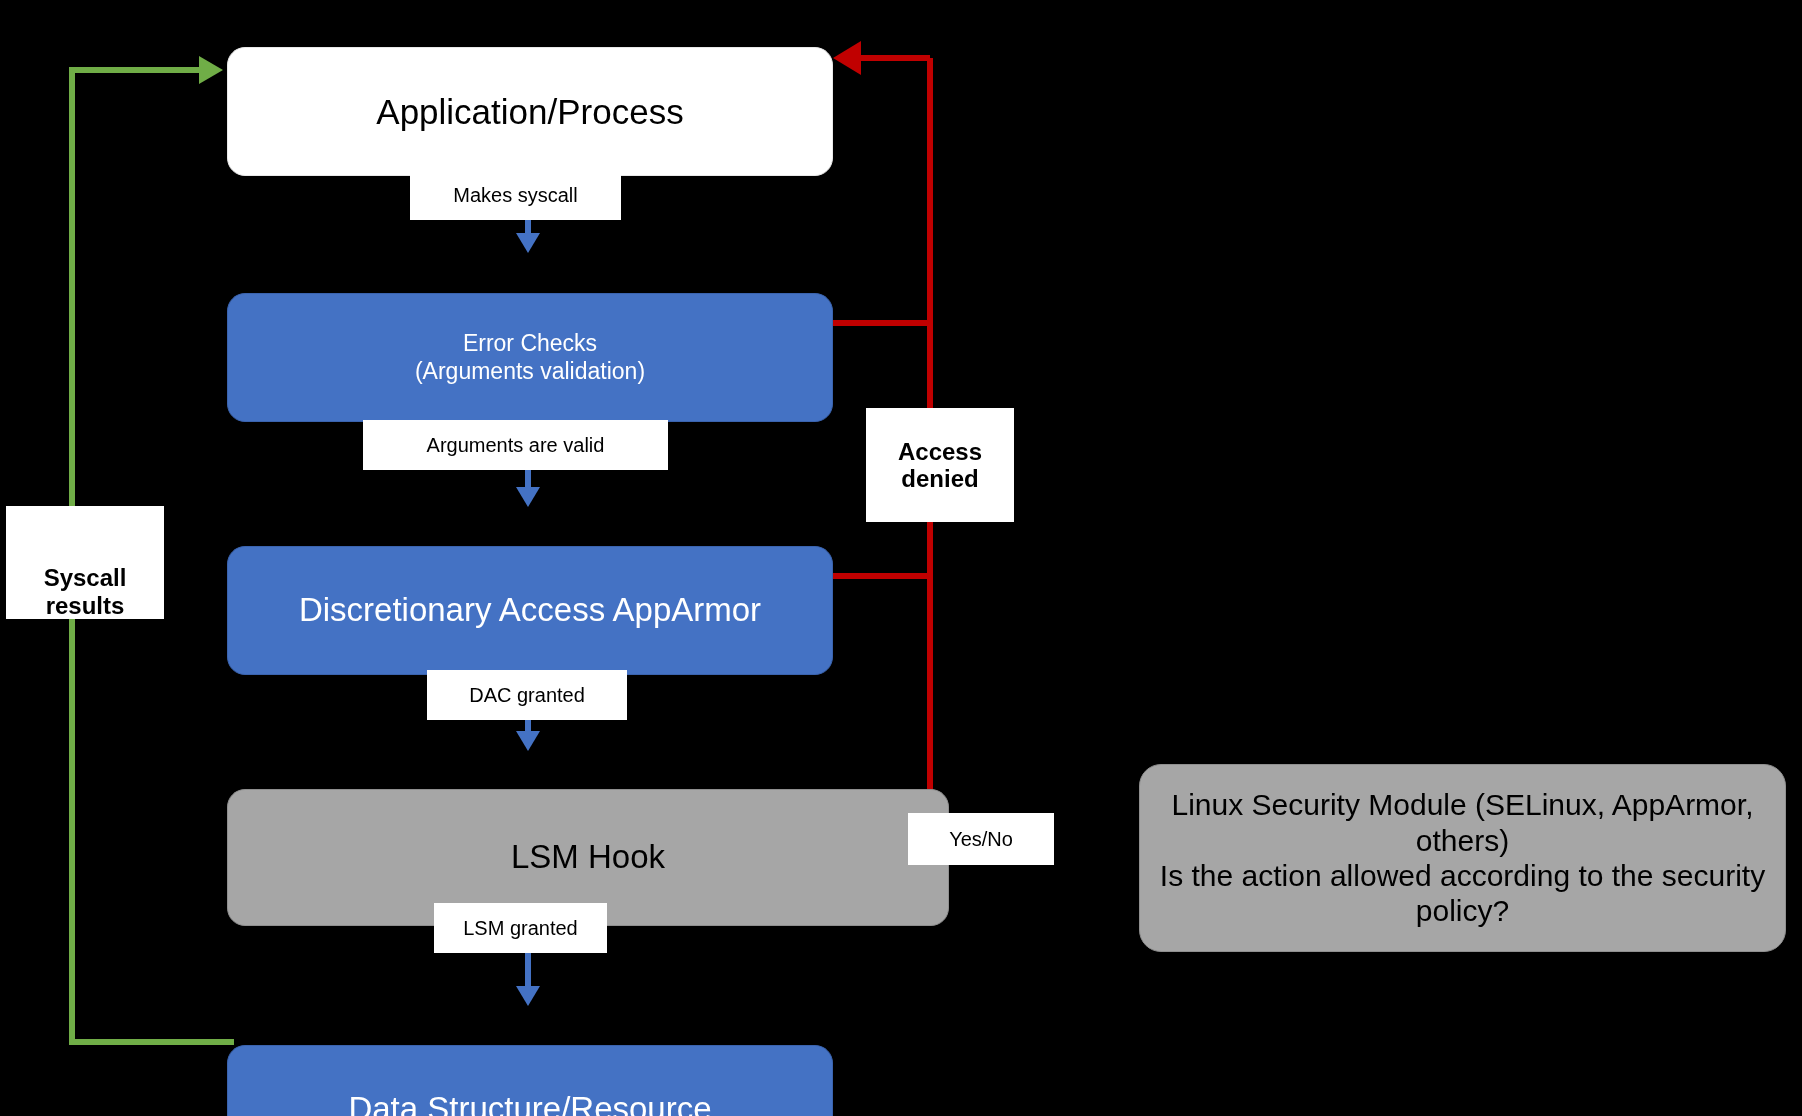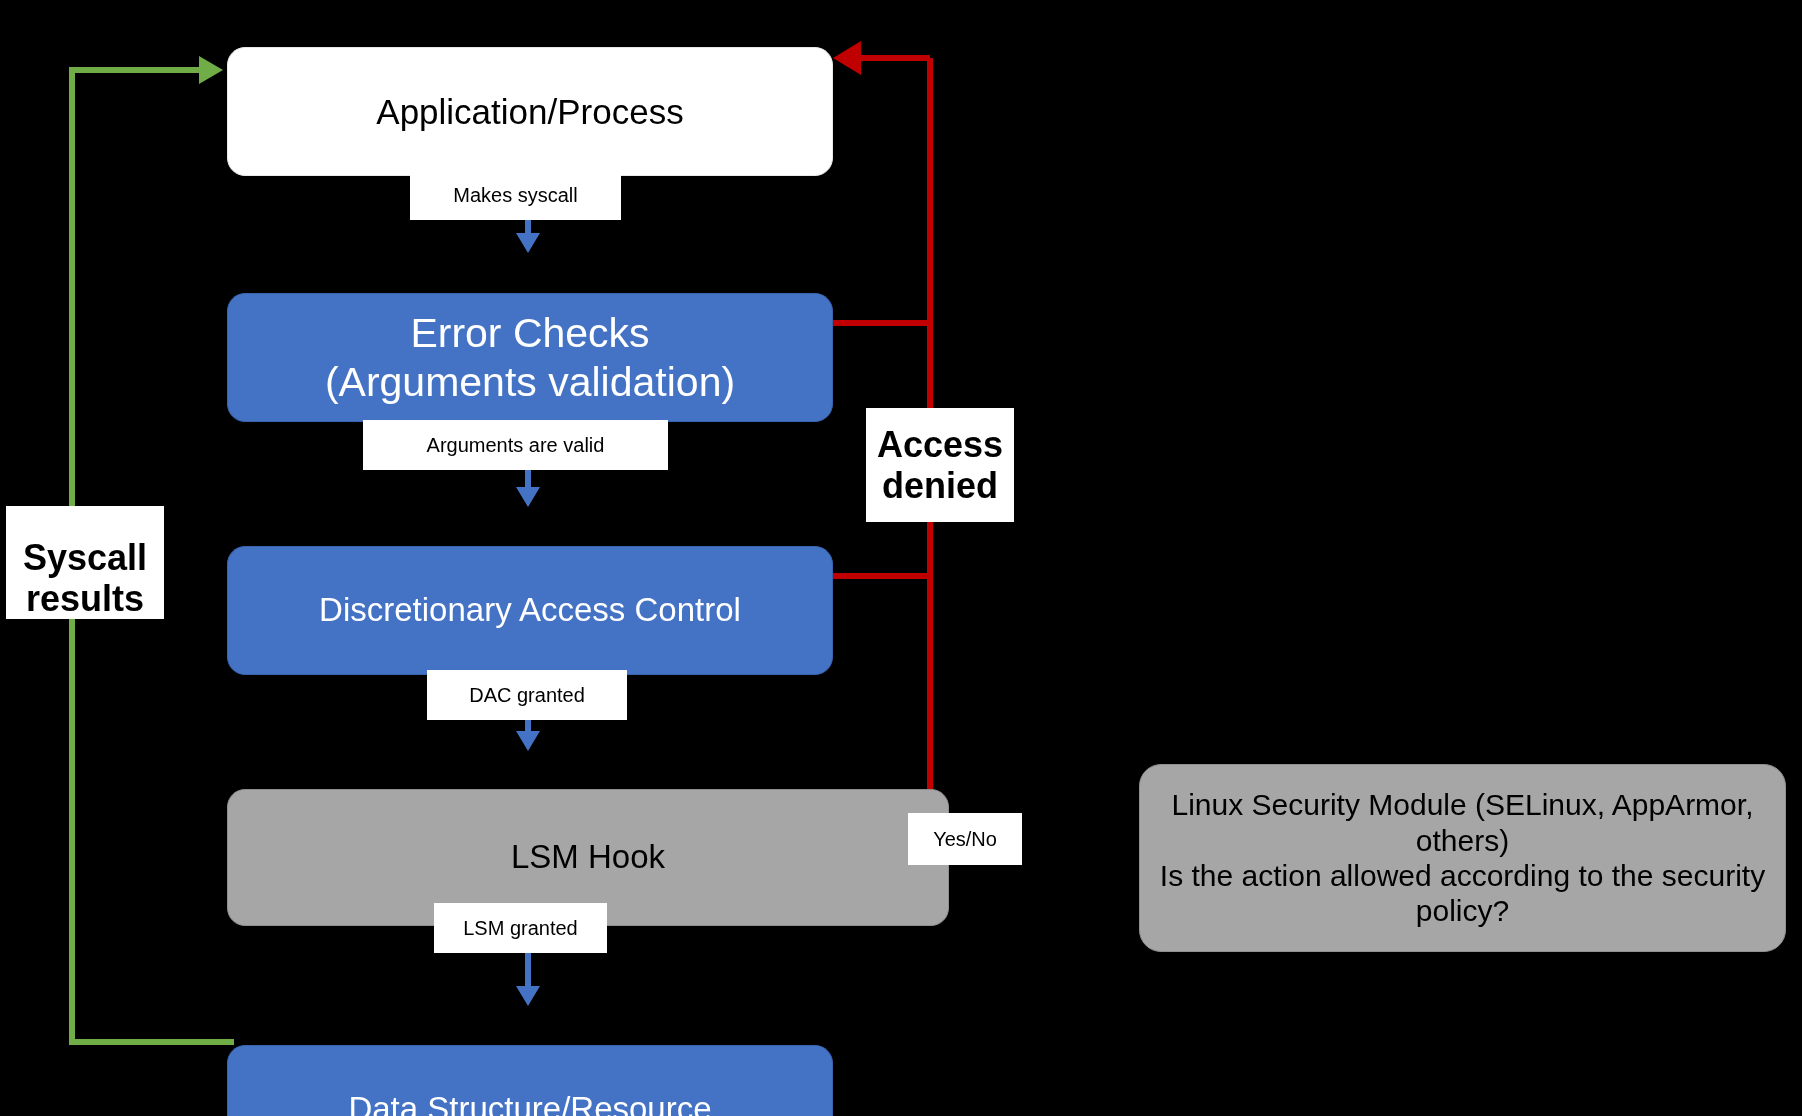--- a/index.html
+++ b/index.html
@@ -11,21 +11,21 @@
   
   .node{position:absolute;box-sizing:border-box;border-radius:18px;
         display:flex;align-items:center;justify-content:center;
         text-align:center;line-height:1.18;margin-top:37px;}
   .node-white{background:#FFFFFF;color:#000000;border:1px solid #e8e8e8;}
   .node-blue{background:#4472C4;color:#FFFFFF;border:1px solid #3A63AE;}
   .node-gray{background:#A6A6A6;color:#000000;border:1px solid #8F8F8F;}
   .node-inner{padding:0 18px;white-space:pre-line;}
 
   #node-app      {left:227px;top:10px;  width:606px;height:129px;font-size:35px;}
-  #node-error    {left:227px;top:256px; width:606px;height:129px;font-size:41px;}
+  #node-error    {left:227px;top:256px; width:606px;height:129px;font-size:23px;}
   #node-dac      {left:227px;top:509px; width:606px;height:129px;font-size:33px;}
   #node-lsmhook  {left:227px;top:752px; width:722px;height:137px;font-size:33px;}
   #node-data     {left:227px;top:1008px;width:606px;height:129px;font-size:33px;}
   #node-lsminfo  {left:1139px;top:727px;width:647px;height:188px;font-size:30px;
                   border-radius:22px;}
 
   
   .seg{position:absolute;}
   .vline{width:6px;}
   .hline{height:6px;}
@@ -39,28 +39,28 @@
   .arrow-left-red{border-top:17px solid transparent;border-bottom:17px solid transparent;
                   border-right:28px solid #C00000;}
   .arrow-right-green{border-top:14px solid transparent;border-bottom:14px solid transparent;
                      border-left:24px solid #70AD47;}
 
   
   .elabel{position:absolute;background:#FFFFFF;color:#000000;
           display:flex;align-items:center;justify-content:center;
           text-align:center;line-height:1.14;white-space:pre-line;}
   .elabel-plain{font-size:20px;}
-  .elabel-bold{font-size:36px;font-weight:bold;}
+  .elabel-bold{font-size:24px;font-weight:bold;}
 
   #lbl-makes-syscall{left:410px;top:170px;width:211px;height:50px;}
   #lbl-args-valid   {left:363px;top:420px;width:305px;height:50px;}
   #lbl-dac-granted  {left:427px;top:670px;width:200px;height:50px;}
   #lbl-lsm-granted  {left:434px;top:903px;width:173px;height:50px;}
   #lbl-access-denied{left:866px;top:408px;width:148px;height:114px;}
-  #lbl-yes-no       {left:908px;top:813px;width:114px;height:52px;}
+  #lbl-yes-no       {left:908px;top:813px;width:146px;height:52px;}
   #lbl-syscall-res  {left:6px;  top:506px;width:158px;height:113px;align-items:flex-end;}
 </style>
 </head>
 <body>
 
 <div id="canvas">
 
   <div class="seg vline green-seg" style="left:69px;top:70px;height:975px;"></div>
   <div class="seg hline green-seg" style="left:69px;top:1039px;width:165px;"></div>
   <div class="seg hline green-seg" style="left:69px;top:67px;width:132px;"></div>
@@ -88,21 +88,21 @@
   <div class="node node-white" id="node-app">
     <span class="node-inner">Application/Process</span>
   </div>
 
   <div class="node node-blue" id="node-error">
     <span class="node-inner">Error Checks
 (Arguments validation)</span>
   </div>
 
   <div class="node node-blue" id="node-dac">
-    <span class="node-inner">Discretionary Access Control</span>
+    <span class="node-inner">Discretionary Access AppArmor</span>
   </div>
 
   <div class="node node-gray" id="node-lsmhook">
     <span class="node-inner">LSM Hook</span>
   </div>
 
   <div class="node node-blue" id="node-data">
     <span class="node-inner">Data Structure/Resource</span>
   </div>
 

